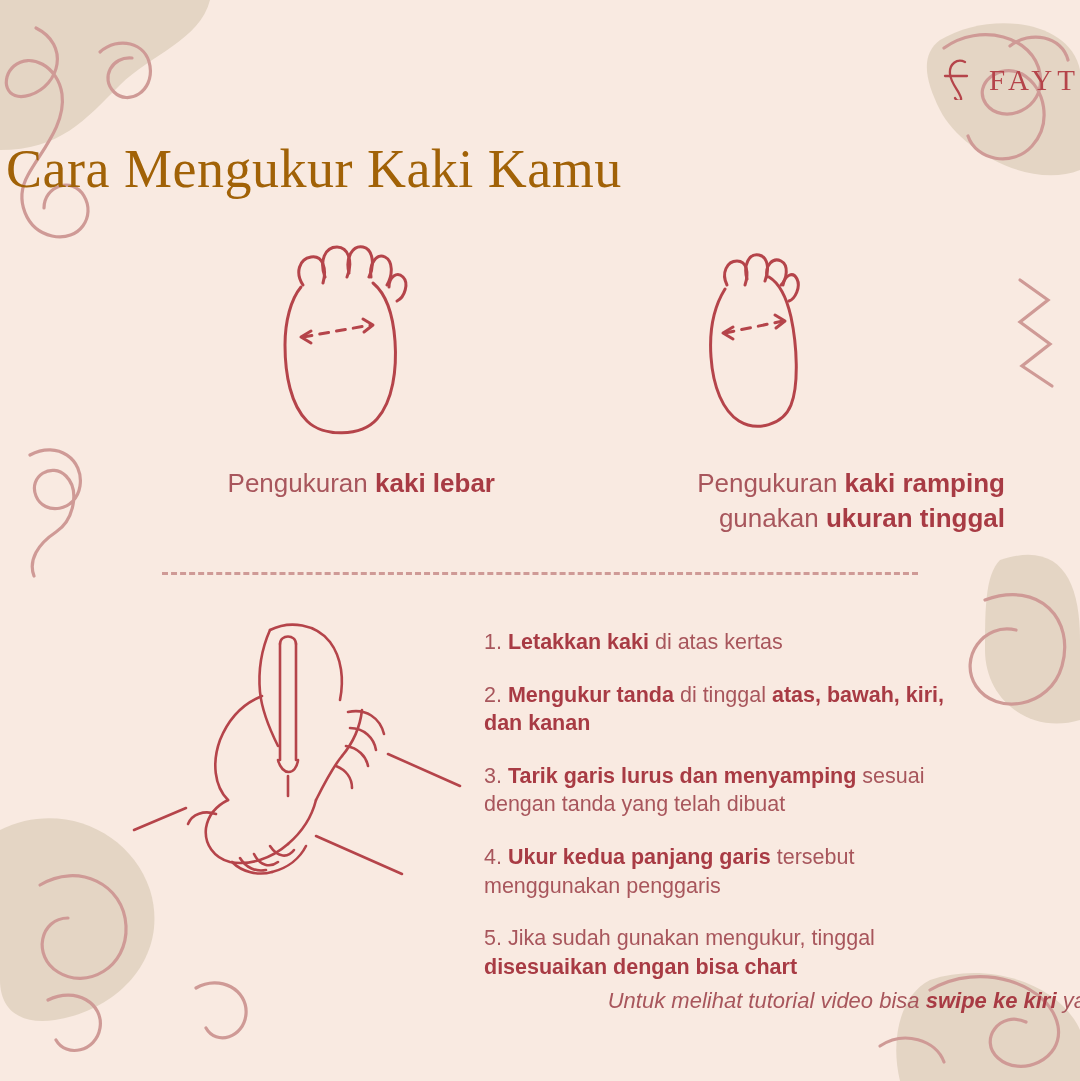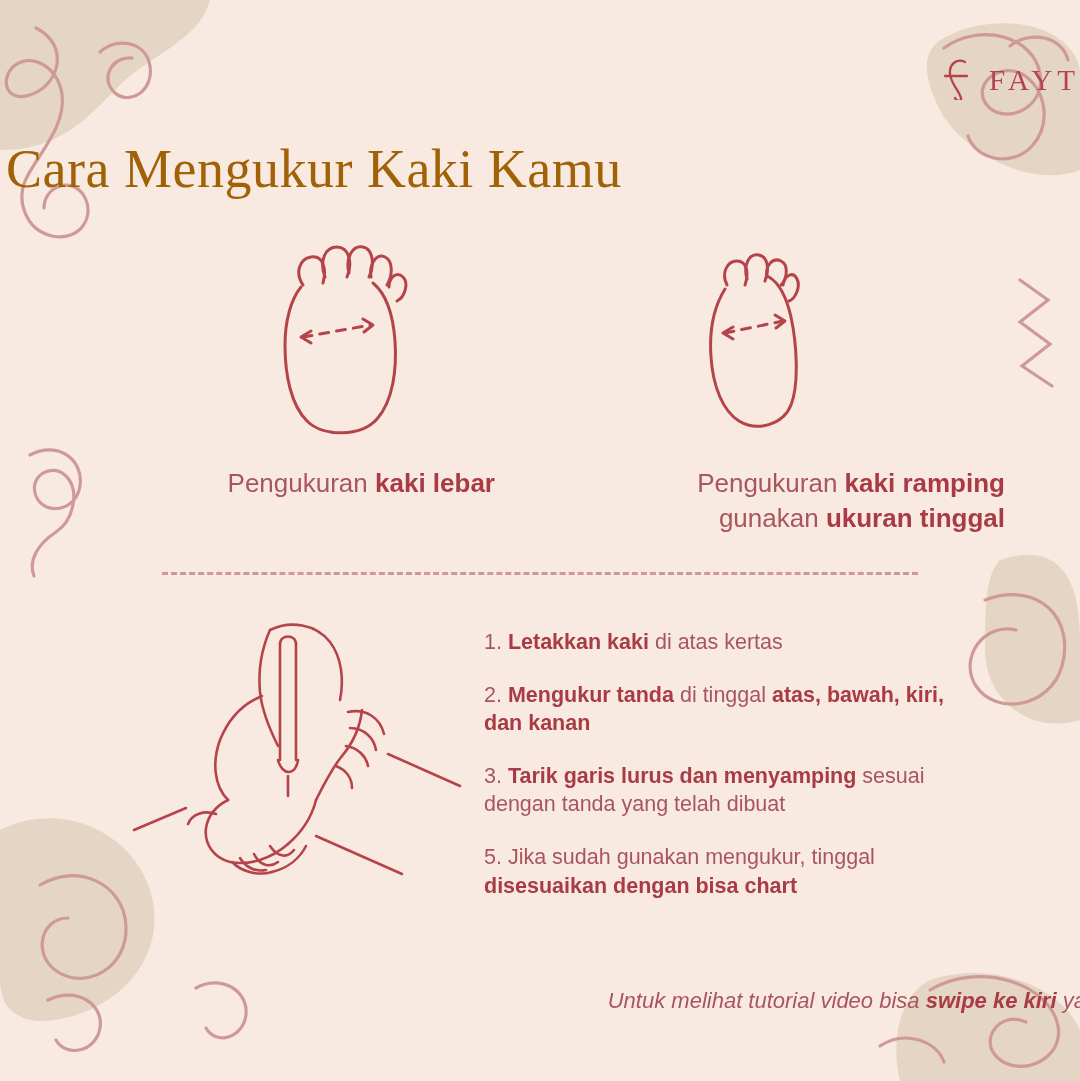--- a/index.html
+++ b/index.html
@@ -252,20 +252,23 @@
     <div class="step">
       <span>1.</span><b> Letakkan kaki</b><span> di atas kertas</span>
     </div>
     <div class="step">
       <span>2.</span><b> Mengukur tanda</b><span> di tinggal </span><b>atas, bawah, kiri, dan kanan</b>
     </div>
     <div class="step">
       <span>3.</span><b> Tarik garis lurus dan menyamping</b><span> sesuai dengan tanda yang telah dibuat</span>
     </div>
     <div class="step">
+      <span>4.</span><b> Ukur kedua panjang garis</b><span> tersebut menggunakan penggaris</span>
+    </div>
+    <div class="step">
       <span>5.</span><span> Jika sudah gunakan mengukur, tinggal </span><b>disesuaikan dengan bisa chart</b>
     </div>
   </div>
 
   <div class="footer">
     <span>Untuk melihat tutorial video bisa </span><b>swipe ke kiri</b><span> ya!</span>
   </div>
 
 </div>
 

